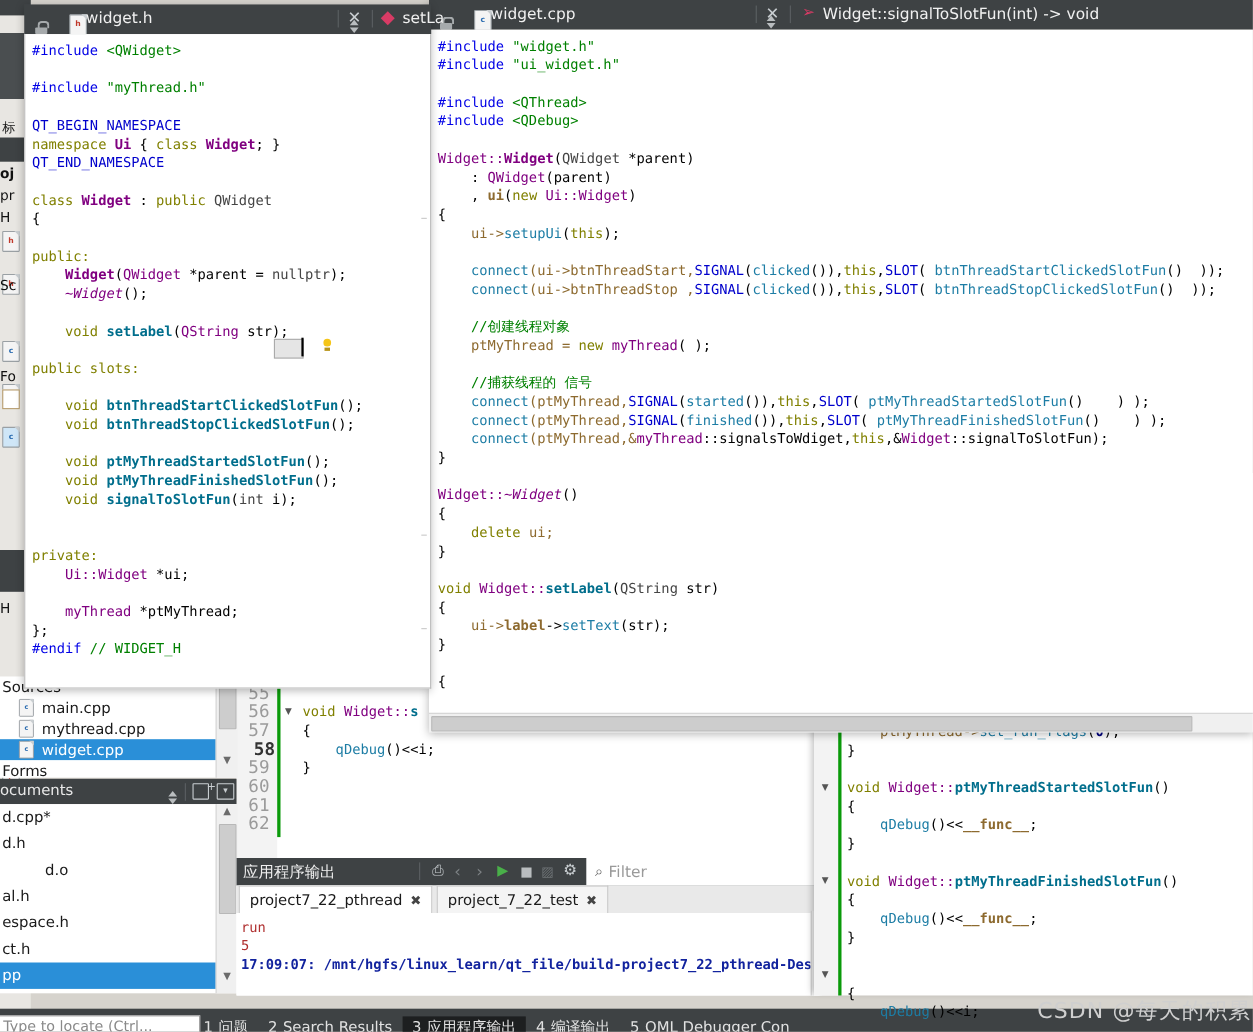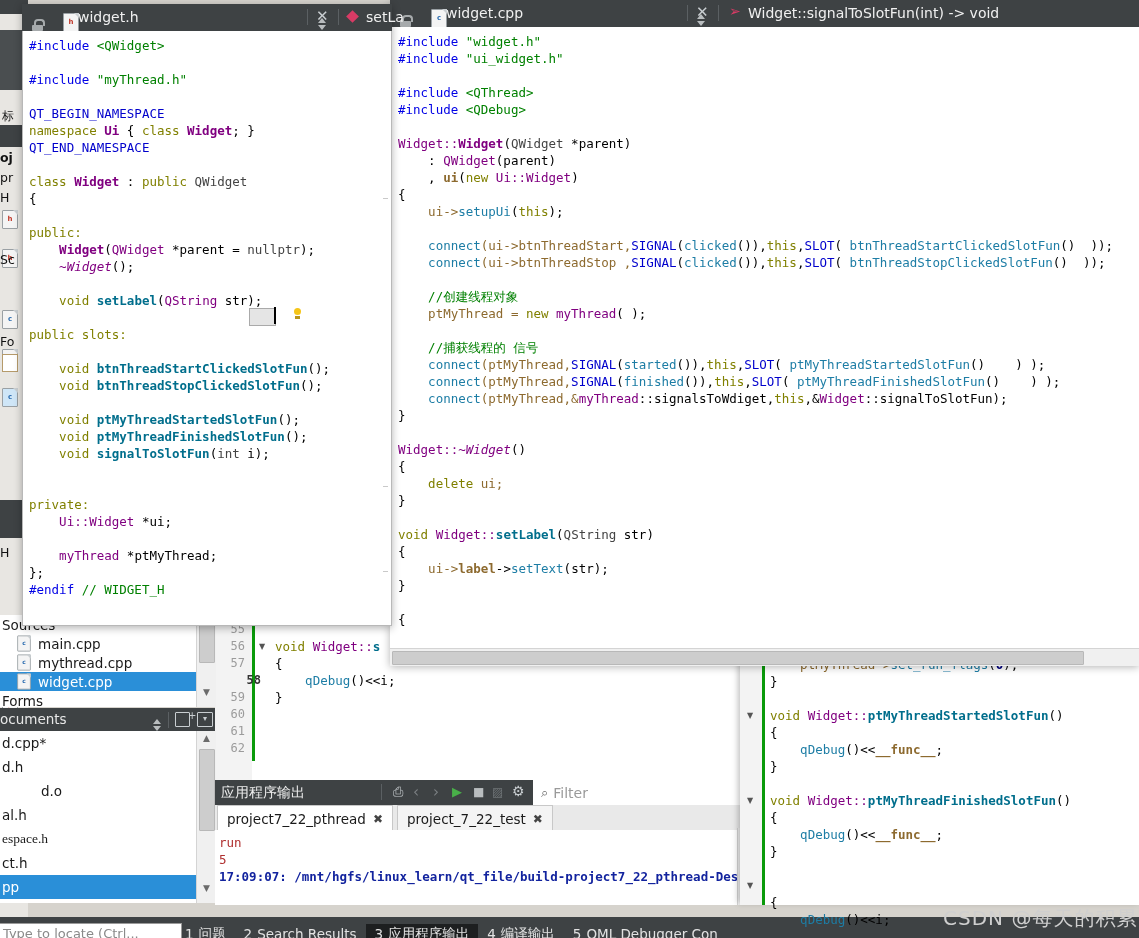--- a/index.html
+++ b/index.html
@@ -67,21 +67,21 @@
     width:9px;height:9px;background:#d83b65;transform:rotate(45deg);display:inline-block;
   }
   .arrowmark{color:#d83b65;font-size:14px;}
 
   
   .editor{background:#ffffff;overflow:hidden;}
   .codeline{white-space:pre;font-size:12.5px;line-height:17px;font-family:"DejaVu Sans Mono","Liberation Mono",monospace;}
 
   .gutterbar{background:#f3f3f3;}
   .greenbar{background:#0a9a0a;}
-  .lineno{color:#9b9b9b;font-size:12px;line-height:17px;text-align:right;font-family:"DejaVu Sans Mono","Liberation Mono",monospace;}
+  .lineno{color:#9b9b9b;font-size:16px;line-height:17px;text-align:right;font-family:"DejaVu Sans Mono","Liberation Mono",monospace;}
   .lineno.cur{color:#333;font-weight:bold;}
 
   .fold{color:#555;font-size:8px;line-height:17px;}
 
   
   .sbar{background:#f0f0f0;border-left:1px solid #d4d4d4;}
   .sthumb{background:#cdcdcd;border:1px solid #b8b8b8;border-radius:1px;}
   .sbtn{color:#6b6b6b;font-size:9px;text-align:center;}
   .hbar{background:#f0f0f0;border-top:1px solid #d4d4d4;}
 
@@ -145,21 +145,21 @@
       <div style="position: relative; height: 17px;">
         <span class="lineno" style="position: absolute; left: 0px; top: 0px; width: 30px;">56</span>
         <span class="fold" style="position: absolute; left: 44px; top: 0px;">▼</span>
         <span class="codeline" style="position: absolute; left: 60px; top: 0px;"><span class="k-kw">void </span><span class="k-type">Widget::</span><span class="k-func">s</span></span>
       </div>
       <div style="position: relative; height: 17px;">
         <span class="lineno" style="position: absolute; left: 0px; top: 0px; width: 30px;">57</span>
         <span class="codeline" style="position: absolute; left: 60px; top: 0px;"><span class="k-plain">{</span></span>
       </div>
       <div style="position: relative; height: 17px;">
-        <span class="lineno cur" style="position: absolute; left: 16px; top: 0px; width: 30px;">58</span>
+        <span class="lineno cur" style="position: absolute; left: 5px; top: 0px; width: 30px;">58</span>
         <span class="codeline" style="position: absolute; left: 60px; top: 0px;"><span class="k-plain">    </span><span class="k-fn">qDebug</span><span class="k-plain">()&lt;&lt;i;</span></span>
       </div>
       <div style="position: relative; height: 17px;">
         <span class="lineno" style="position: absolute; left: 0px; top: 0px; width: 30px;">59</span>
         <span class="codeline" style="position: absolute; left: 60px; top: 0px;"><span class="k-plain">}</span></span>
       </div>
       <div style="position: relative; height: 17px;">
         <span class="lineno" style="position: absolute; left: 0px; top: 0px; width: 30px;">60</span>
         <span class="codeline" style="position: absolute; left: 60px; top: 0px;">&nbsp;</span>
       </div>
@@ -219,21 +219,21 @@
       </div>
       <div class="trow" style="height: 24px;">
         <span>d.h</span>
       </div>
       <div class="trow" style="height: 24px; padding-left: 41px;">
         <span>d.o</span>
       </div>
       <div class="trow" style="height: 24px;">
         <span>al.h</span>
       </div>
-      <div class="trow" style="height: 24px; font-family: Liberation Serif, serif;">
+      <div class="trow" style="height: 24px;">
         <span>espace.h</span>
       </div>
       <div class="trow" style="height: 24px;">
         <span>ct.h</span>
       </div>
       <div class="trow sel" style="height: 24px;">
         <span>pp</span>
       </div>
     </div>
 </div>

